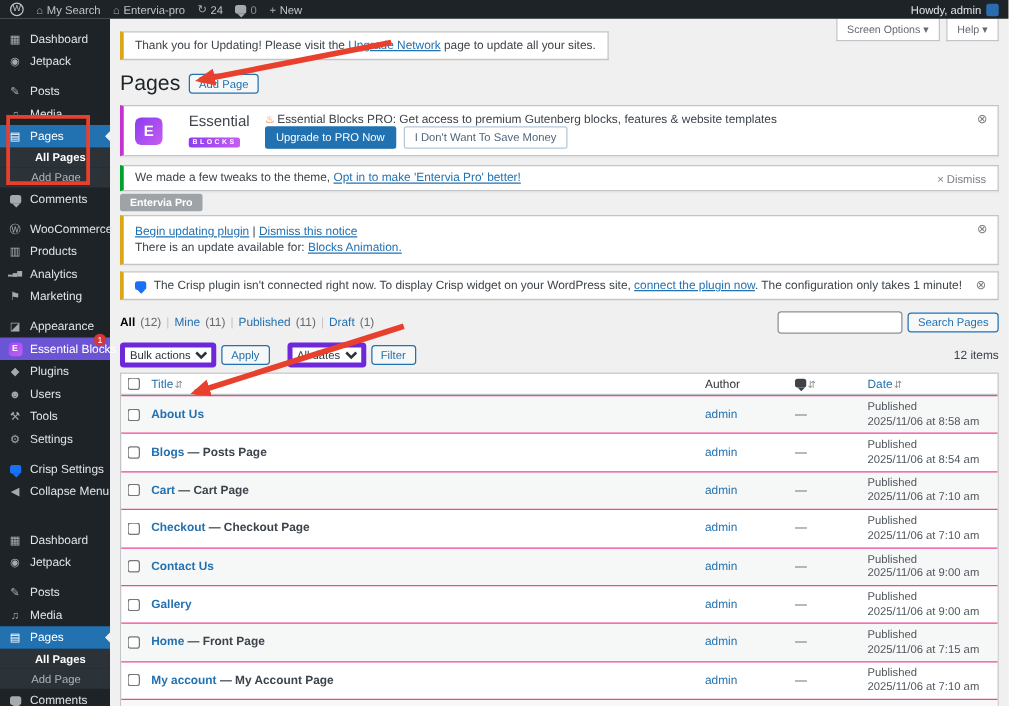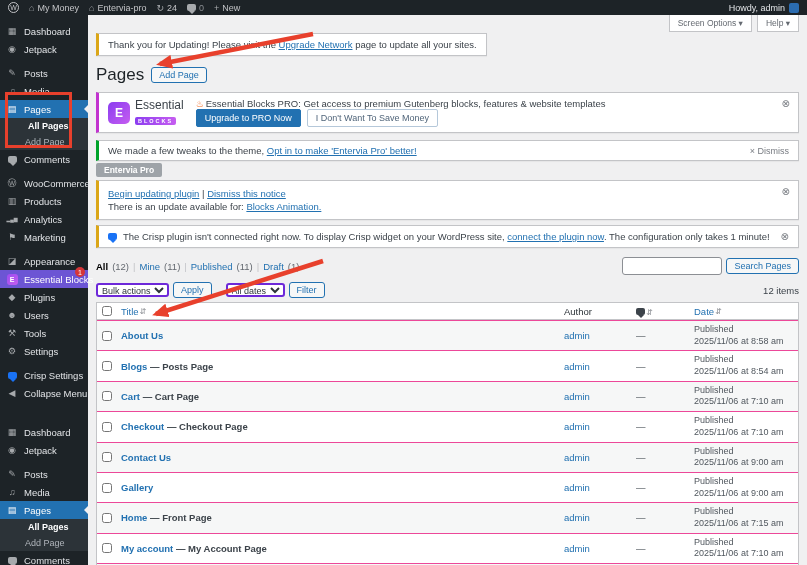--- a/index.html
+++ b/index.html
@@ -39,21 +39,21 @@
     background:#d63638; color:#fff; font-size:7px; display:flex; align-items:center; justify-content:center; }
   .ic-eb { width:11px; height:11px; border-radius:3px; background:linear-gradient(135deg,#9b4df0,#c65df0);
     color:#fff; font-size:7px; font-weight:bold; display:inline-flex; align-items:center; justify-content:center; flex:0 0 11px; }
   .sub-item { display:block; height:16px; line-height:16px; padding-left:25px; background:#2c3338;
     color:#b0b5bb; font-size:9px; text-decoration:none; cursor:pointer; white-space:nowrap; }
   .sub-item.current { color:#fff; font-weight:bold;padding-left:28px; }
   .menu-gap { height:6px; }
   .menu-bottom { position:absolute; top:408px; left:0; width:100%; }
 
   
-  .content { position:absolute; left:88px; top:15px; right:0; bottom:0; padding:8px 8px; background:#f0f0f1; }
+  .content { position:absolute; left:88px; top:15px; right:0; bottom:0; padding:0 8px; background:#f0f0f1; }
   a { color:#2271b1; text-decoration:underline; cursor:pointer; }
   .screen-tabs { position:absolute; top:0; right:8px; display:flex; gap:5px; z-index:5; }
   .stab { background:#fff; border:1px solid #c3c4c7; border-top:none; color:#646970; font-size:8.5px; padding:3px 8px; cursor:pointer; }
 
   .nag { display:inline-block; margin-top:10px; background:#fff; border:1px solid #c3c4c7; border-left:3px solid #dba617;
     padding:5px 9px; font-size:9.5px; box-shadow:0 1px 1px rgba(0,0,0,.04); }
 
   .heading-row { margin-top:9px; display:flex; align-items:center; gap:7px; height:20px; }
   .page-title { font-size:17px; font-weight:400; color:#1d2327; }
   .btn-outline { background:#f6f7f7; border:1px solid #2271b1; color:#2271b1; font-size:9px;
@@ -61,21 +61,21 @@
   .btn-primary { background:#2271b1; border:1px solid #2271b1; color:#fff; font-size:9px;
     padding:3px 8px; border-radius:2px; cursor:pointer; font-family:inherit; }
   .btn-ghost { background:#fff; border:1px solid #b5c8da; color:#50657a; font-size:9px;
     padding:3px 8px; border-radius:2px; cursor:pointer; font-family:inherit; }
 
   .panel { position:relative; background:#fff; border:1px solid #c3c4c7; box-shadow:0 1px 1px rgba(0,0,0,.04); }
   .eb-banner { margin-top:7px; border-left:3px solid #c233cf; padding:5px 9px; display:flex; gap:12px; align-items:center; }
   .eb-logo { display:flex; align-items:center; gap:5px; flex:0 0 auto; }
   .eb-mark { width:22px; height:22px; border-radius:5px; background:linear-gradient(135deg,#8b3df0,#c65df0);
     color:#fff; font-weight:bold; font-size:12px; display:flex; align-items:center; justify-content:center; }
-  .eb-name { font-size:12px; color:#3c434a; line-height:1.1; }
+  .eb-name { font-size:12px; color:#3c434a; line-height:1.1;margin-left:16px; }
   .eb-sub { display:inline-block; background:linear-gradient(90deg,#8b3df0,#c65df0); color:#fff; font-size:5.5px;
     letter-spacing:2px; padding:1px 3px; border-radius:2px; font-weight:bold; }
   .eb-right { display:flex; flex-direction:column; }
   .eb-msg { font-size:9.5px; color:#3c434a; }
   .flame { color:#f56e28; font-size:9px; margin-right:2px; }
   .eb-buttons { display:flex; gap:6px; }
   .close-x { position:absolute; top:6px; right:8px; color:#787c82; font-size:10px; cursor:pointer; line-height:1; }
 
   .notice { margin-top:7px; padding:4px 9px; font-size:9.5px; display:flex; align-items:center; }
   .notice.green { border-left:3px solid #00a32a; }
@@ -90,21 +90,21 @@
   .views-row { margin-top:9px; display:flex; align-items:center; font-size:9.5px; }
   .views { display:flex; align-items:center; gap:4px; white-space:nowrap; }
   .view-sep { color:#c3c4c7; }
   .view-count { color:#646970; }
   .view-link { text-decoration:none; }
   .view-current { color:#000; font-weight:bold; }
   .search-area { margin-left:auto; display:flex; gap:4px; align-items:center; }
   .search-input { width:100px; height:18px; border:1px solid #8c8f94; border-radius:3px; background:#fff; font-size:9px; padding:0 4px; font-family:inherit; }
 
   .tablenav { margin-top:7px; display:flex; align-items:center; gap:4px; }
-  select { height:14px; font-size:9px; border:2px solid #6d28d9; border-radius:3px; background:#fff; color:#2c3338; font-family:inherit; }
+  select { height:20px; font-size:9px; border:4px solid #6d28d9; border-radius:3px; background:#fff; color:#2c3338; font-family:inherit; }
   .items-count { margin-left:auto; color:#3c434a; font-size:9.5px; }
 
   .table { margin-top:4px; background:#fff; border:1px solid #c3c4c7; }
   .thead, .trow { display:grid; grid-template-columns:24px 1fr 72px 58px 104px; align-items:center; }
   .thead { height:17px; border-bottom:1px solid #c3c4c7; font-size:9.5px; }
   .thead a { text-decoration:none; }
   .sort { color:#8c8f94; font-size:8px; margin-left:1px; }
   .cell { padding-right:4px; }
   .c-cb { display:flex; justify-content:center; }
   .c-cb input { width:10px; height:10px; cursor:pointer; }
@@ -124,21 +124,21 @@
 <body>
 
 <div id="screen">
 
   <div class="adminbar">
     <span class="ab-item">
       <span class="wplogo">W</span>
     </span>
     <span class="ab-item">
       <span class="ab-ic">⌂</span>
-      <span>My Money</span>
+      <span>My Search</span>
     </span>
     <span class="ab-item">
       <span class="ab-ic">⌂</span>
       <span>Entervia-pro</span>
     </span>
     <span class="ab-item">
       <span class="ab-ic">↻</span>
       <span>24</span>
     </span>
     <span class="ab-item">

